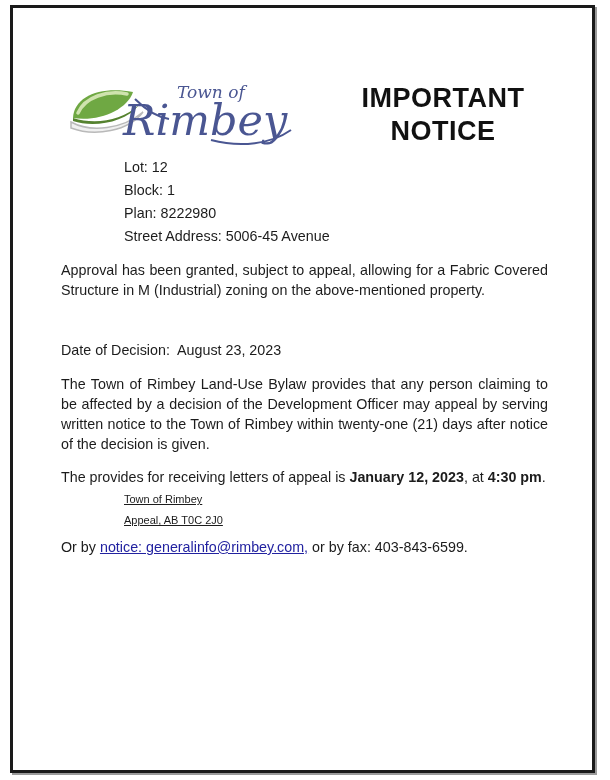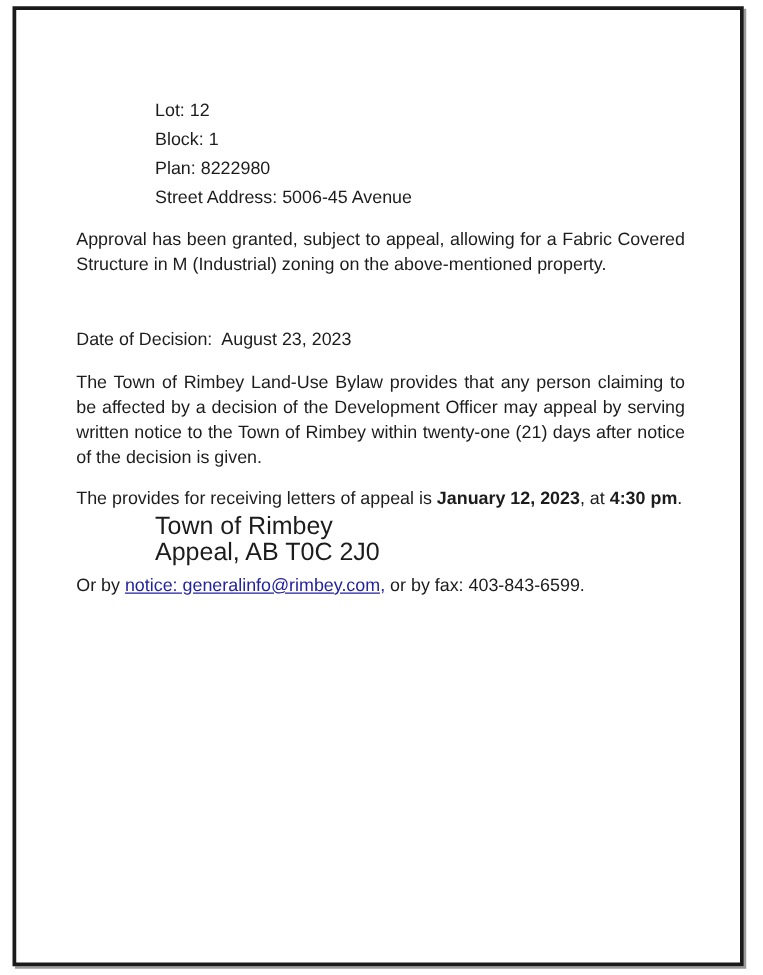--- a/index.html
+++ b/index.html
@@ -60,40 +60,59 @@
     margin-bottom: 14px;
     white-space: pre-wrap;
     margin-top: 40px;
   }
   .plain {
     font-size: 14.3px;
     line-height: 20px;
   }
   .address-block {
     margin: 0 0 6px 63px;
-    font-size: 20px;
+    font-size: 11px;
     line-height: 21px;
+    text-decoration: underline;
   }
   .contact-line {
     font-size: 14.3px;
     line-height: 20px;
   }
   a.email-link {
     color: var(--link, #2222a0);
     text-decoration: underline;
     cursor: pointer;
   }
   strong { font-weight: 700; }
 </style>
 </head>
 <body>
 
 <div class="doc-frame">
   <div class="content">
 
+    <div class="header">
+      <div class="logo-wrap">
+        <svg width="250" height="72" viewBox="0 0 250 72">
+          <path d="M10 44 C30 55 62 51 82 34 C68 53 34 59 10 50 Z" fill="#f0f0f0" stroke="var(--swoosh_gray)" stroke-width="1.5"></path>
+          <path d="M12 40 C34 47 60 43 78 27 C64 45 32 50 12 43 Z" fill="var(--leaf_dark)"></path>
+          <path d="M12 40 C13 18 40 8 72 14 C66 32 38 44 12 40 Z" fill="var(--leaf_green)"></path>
+          <path d="M17 35 C24 19 46 12 66 16" fill="none" stroke="var(--leaf_light)" stroke-width="3.5" stroke-linecap="round"></path>
+          <path d="M74 21 C86 33 96 39 108 41" fill="none" stroke="var(--logo_blue)" stroke-width="2"></path>
+          <path d="M150 62 C180 70 210 66 230 52" fill="none" stroke="var(--logo_blue)" stroke-width="2"></path>
+          <text x="116" y="20" font-size="17" font-style="italic" font-family="'DejaVu Serif', serif" fill="var(--logo_blue)">Town of</text>
+          <text x="62" y="57" font-size="43" font-style="italic" font-family="'DejaVu Serif', serif" fill="var(--logo_blue)">Rimbey</text>
+        </svg>
+      </div>
+      <div class="notice-title">
+        <div>IMPORTANT</div>
+        <div>NOTICE</div>
+      </div>
+    </div>
 
 
     <ul class="prop-list">
       <li>Lot: 12</li>
       <li>Block: 1</li>
       <li>Plan: 8222980</li>
       <li>Street Address: 5006-45 Avenue</li>
     </ul>
 
     <p class="para">Approval has been granted, subject to appeal, allowing for a Fabric Covered Structure in M (Industrial) zoning on the above-mentioned property.</p>

